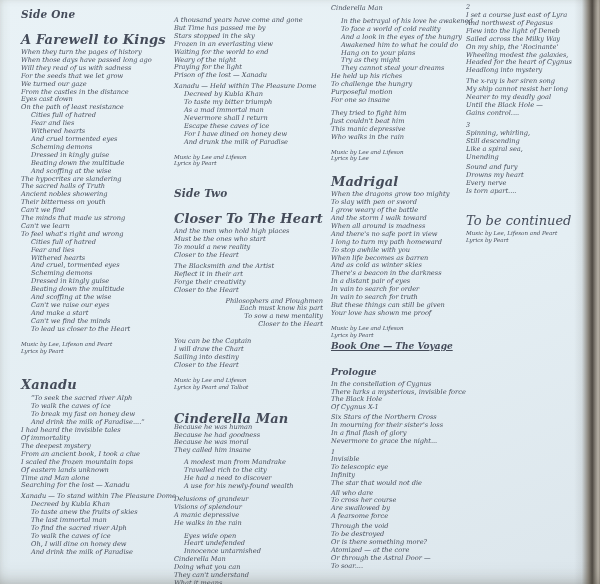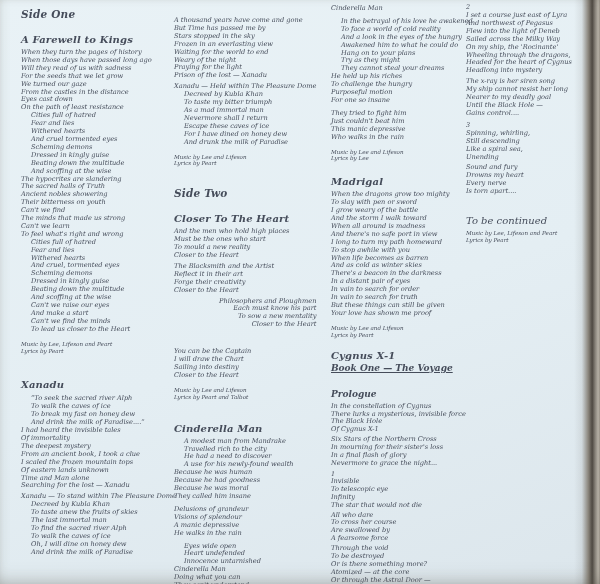--- a/index.html
+++ b/index.html
@@ -14,25 +14,25 @@
                inset 8px 0 14px -12px rgba(90,85,72,.22);}
   .edge{position:absolute;top:0;right:0;width:26px;height:100%;
     background:linear-gradient(to right,
       rgba(79,74,67,0) 0%,rgba(79,74,67,.10) 30%,
       var(--edge-mid) 55%,var(--edge-dark) 70%,
       var(--edge-mid) 82%,var(--edge-light) 93%,var(--edge-mid2) 100%);}
   .column{position:absolute;white-space:nowrap;}
   .line{display:block;font-size:6.6px;line-height:7.9px;}
   .stanza.indent .line{padding-left:10px;}
   .side-heading{font-size:10.5px;line-height:13px;font-weight:600;letter-spacing:.2px;}
-  .song-title{font-size:10px;line-height:11px;font-weight:600;letter-spacing:.15px;}
+  .song-title{font-size:13px;line-height:11px;font-weight:600;letter-spacing:.15px;}
   .sub-title{font-size:9px;line-height:10.5px;font-weight:600;}
   .sub-title.underline{text-decoration:underline;}
   .stanza-number{font-size:6.4px;line-height:8px;}
-  .note{font-size:10px;line-height:9px;font-weight:500;}
+  .note{font-size:13px;line-height:9px;font-weight:500;}
   .credits .line{font-size:5.6px;line-height:6.9px;}
 </style>
 </head>
 <body>
 
 <div class="page" style="--page-bg: #e4eef3; --page-bg-hi: #e9f2f6; --page-bg-lo: #dce6ec; --text: #454c5a; --edge-dark: #4f4a43; --edge-mid: #8a857c; --edge-mid2: #9b958b; --edge-light: #bab4aa;">
   <div class="column" style="left: 21px; top: 8px;">
       <div class="side-heading" style="margin-top: 0px;">Side One</div>
       <div class="song-title" style="margin-top: 13px;">A Farewell to Kings</div>
       <div class="stanza" style="margin-top: 4px;">
@@ -153,42 +153,42 @@
         <span class="line">Reflect it in their art</span>
         <span class="line">Forge their creativity</span>
         <span class="line">Closer to the Heart</span>
       </div>
       <div class="stanza" style="margin-top: 3px; text-align: right;">
         <span class="line">Philosophers and Ploughmen</span>
         <span class="line">Each must know his part</span>
         <span class="line">To sow a new mentality</span>
         <span class="line">Closer to the Heart</span>
       </div>
-      <div class="stanza" style="margin-top: 19px;">
+      <div class="stanza" style="margin-top: 9px;">
         <span class="line">You can be the Captain</span>
         <span class="line">I will draw the Chart</span>
         <span class="line">Sailing into destiny</span>
         <span class="line">Closer to the Heart</span>
       </div>
       <div class="credits" style="margin-top: 7px;">
         <span class="line">Music by Lee and Lifeson</span>
         <span class="line">Lyrics by Peart and Talbot</span>
       </div>
       <div class="song-title" style="margin-top: 22px;">Cinderella Man</div>
+      <div class="stanza" style="margin-top: 0px;">
+        <span class="line">Because he was human</span>
+        <span class="line">Because he had goodness</span>
+        <span class="line">Because he was moral</span>
+        <span class="line">They called him insane</span>
+      </div>
       <div class="stanza indent" style="margin-top: 4px;">
         <span class="line">A modest man from Mandrake</span>
         <span class="line">Travelled rich to the city</span>
         <span class="line">He had a need to discover</span>
         <span class="line">A use for his newly-found wealth</span>
-      </div>
-      <div class="stanza" style="margin-top: 0px;">
-        <span class="line">Because he was human</span>
-        <span class="line">Because he had goodness</span>
-        <span class="line">Because he was moral</span>
-        <span class="line">They called him insane</span>
       </div>
       <div class="stanza" style="margin-top: 5px;">
         <span class="line">Delusions of grandeur</span>
         <span class="line">Visions of splendour</span>
         <span class="line">A manic depressive</span>
         <span class="line">He walks in the rain</span>
       </div>
       <div class="stanza indent" style="margin-top: 5px;">
         <span class="line">Eyes wide open</span>
         <span class="line">Heart undefended</span>
@@ -248,21 +248,20 @@
         <span class="line">In a distant pair of eyes</span>
         <span class="line">In vain to search for order</span>
         <span class="line">In vain to search for truth</span>
         <span class="line">But these things can still be given</span>
         <span class="line">Your love has shown me proof</span>
       </div>
       <div class="credits" style="margin-top: 7px;">
         <span class="line">Music by Lee and Lifeson</span>
         <span class="line">Lyrics by Peart</span>
       </div>
-      <div class="song-title" style="margin-top: 11px;">Cygnus X-1</div>
       <div class="sub-title underline" style="margin-top: 2px;">Book One — The Voyage</div>
       <div class="sub-title" style="margin-top: 16px;">Prologue</div>
       <div class="stanza" style="margin-top: 3px;">
         <span class="line">In the constellation of Cygnus</span>
         <span class="line">There lurks a mysterious, invisible force</span>
         <span class="line">The Black Hole</span>
         <span class="line">Of Cygnus X-1</span>
       </div>
       <div class="stanza" style="margin-top: 2px;">
         <span class="line">Six Stars of the Northern Cross</span>
@@ -293,21 +292,21 @@
       </div>
     </div>
   <div class="column" style="left: 466px; top: 3px;">
       <div class="stanza-number" style="margin-top: 0px;">2</div>
       <div class="stanza" style="margin-top: 1px;">
         <span class="line">I set a course just east of Lyra</span>
         <span class="line">And northwest of Pegasus</span>
         <span class="line">Flew into the light of Deneb</span>
         <span class="line">Sailed across the Milky Way</span>
         <span class="line">On my ship, the 'Rocinante'</span>
-        <span class="line">Wheeling through the dragons,</span>
+        <span class="line">Wheeling modest the galaxies,</span>
         <span class="line">Headed for the heart of Cygnus</span>
         <span class="line">Headlong into mystery</span>
       </div>
       <div class="stanza" style="margin-top: 3px;">
         <span class="line">The x-ray is her siren song</span>
         <span class="line">My ship cannot resist her long</span>
         <span class="line">Nearer to my deadly goal</span>
         <span class="line">Until the Black Hole —</span>
         <span class="line">Gains control....</span>
       </div>

